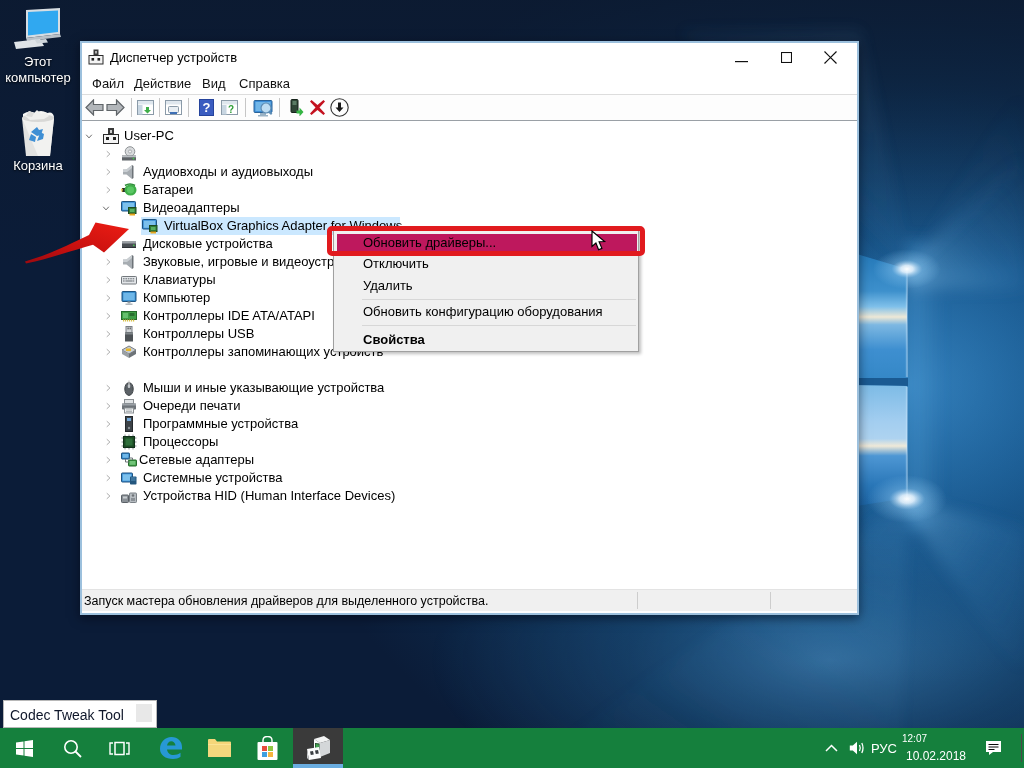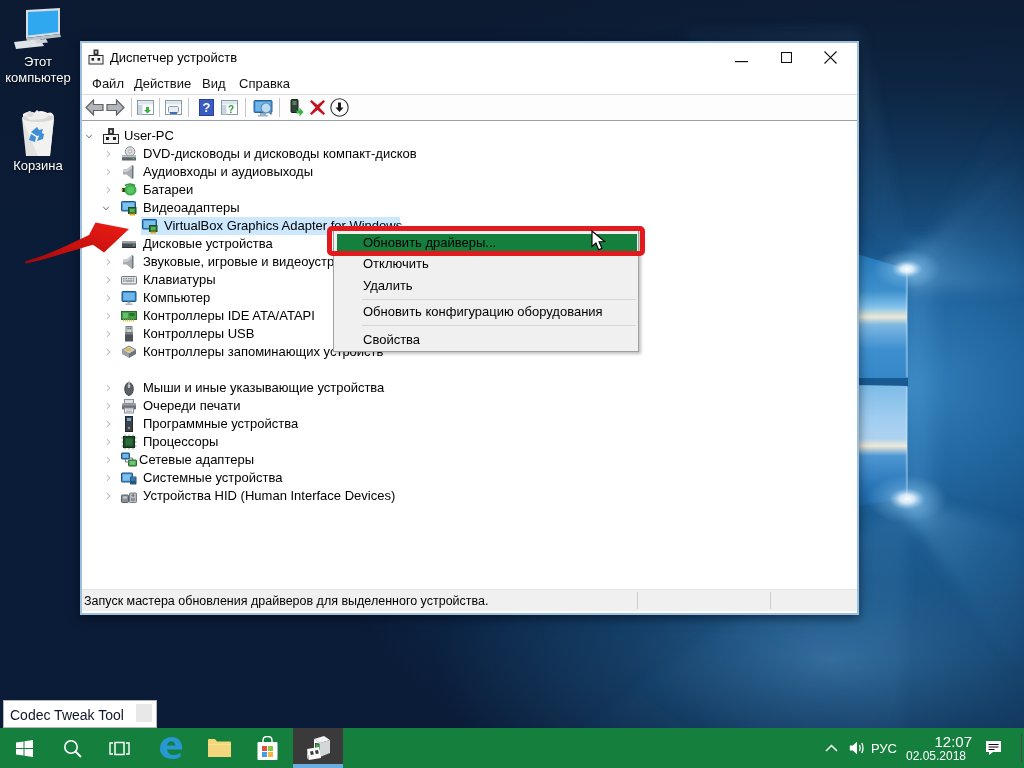--- a/index.html
+++ b/index.html
@@ -384,21 +384,20 @@
         </svg>
         <span style="position:absolute;left:42px">User-PC</span>
       </div>
   <div class="trow" style="left:0;top:22px;width:770px">
         <svg class="chev" style="left:21px;top:4px" width="12" height="12">
           <use href="#chevR"></use>
         </svg>
         <svg class="ticon" style="left:39px;top:1px" width="16" height="16">
           <use href="#s-dvd"></use>
         </svg>
-        <span style="position:absolute;left:61px">DVD-дисководы и дисководы компакт-дисков</span>
       </div>
   <div class="trow" style="left:0;top:40px;width:770px">
         <svg class="chev" style="left:21px;top:4px" width="12" height="12">
           <use href="#chevR"></use>
         </svg>
         <svg class="ticon" style="left:39px;top:1px" width="16" height="16">
           <use href="#s-audio"></use>
         </svg>
         <span style="position:absolute;left:61px">Аудиовходы и аудиовыходы</span>
       </div>
@@ -551,27 +550,27 @@
         <span style="position:absolute;left:61px">Устройства HID (Human Interface Devices)</span>
       </div>
   </div>
   <div id="statusbar">
       <span style="position:absolute;left:2px;top:4px">Запуск мастера обновления драйверов для выделенного устройства.</span>
     <div class="ssep" style="left:555px"></div>
       <div class="ssep" style="left:688px"></div>
   </div>
 </div>
 <div id="ctx">
-  <div class="mi" style="top:6px;height:18px;line-height:18px;background:#15803d">Обновить драйверы...</div>
+  <div class="mi" style="top:6px;height:18px;line-height:18px;background:#be185d">Обновить драйверы...</div>
   <div class="mi" style="top:25px">Отключить</div>
   <div class="mi" style="top:47px">Удалить</div>
   <div class="msep" style="top:71px"></div>
   <div class="mi" style="top:73px">Обновить конфигурацию оборудования</div>
   <div class="msep" style="top:97px"></div>
-  <div class="mi" style="top:101px;font-weight:normal">Свойства</div>
+  <div class="mi" style="top:101px;font-weight:bold">Свойства</div>
 </div>
 <svg width="118" height="58" viewBox="0 0 118 58" style="position:absolute;left:18px;top:214px">
   <defs>
       <linearGradient id="arr" x1="0" y1="1" x2="0.9" y2="0">
         <stop offset="0" stop-color="#9c0a10"></stop>
         <stop offset="0.45" stop-color="#c8100f"></stop>
         <stop offset="1" stop-color="#ea1c14"></stop>
       </linearGradient>
     </defs>
   <path d="M7 47.5 C30 41 52 30 71 21 L77.5 8.5 L111 15 L86 38.5 L75 30.8 C54 36.5 33 44.5 8 49.5 Z" fill="url(#arr)"></path>
@@ -645,22 +644,22 @@
 </svg>
   <div id="tray">
     <svg width="13" height="8" viewBox="0 0 13 8" style="position:absolute;right:186px;top:16px">
         <path d="M1 7 L6.5 1.5 L12 7" fill="none" stroke="#fff" stroke-width="1.5"></path>
       </svg>
     <svg width="17" height="14" viewBox="0 0 17 14" style="position:absolute;right:158px;top:13px">
         <path d="M0.8 4.5 h3 L8 0.8 v12.4 L3.8 9.5 h-3 Z" fill="#fff"></path>
         <path d="M10.5 4 Q12 7 10.5 10 M12.8 2 Q15.2 7 12.8 12" stroke="#fff" stroke-width="1.3" fill="none"></path>
       </svg>
     <div style="position:absolute;right:127px;top:13px;font-size:13px">РУС</div>
-    <div style="position:absolute;right:52px;top:5px;font-size:15px;text-align:right;width:70px">12:07</div>
-    <div style="position:absolute;right:47px;top:21px;font-size:12px;text-align:center;width:82px">02.05.2018</div>
+    <div style="position:absolute;right:52px;top:5px;font-size:10px;text-align:left;width:70px">12:07</div>
+    <div style="position:absolute;right:47px;top:21px;font-size:12px;text-align:center;width:82px">10.02.2018</div>
     <svg width="17" height="16" viewBox="0 0 17 16" style="position:absolute;right:22px;top:12px">
         <path d="M1 1 h15 v11 h-8 l-4 3 v-3 h-3 Z" fill="#fff"></path>
         <g stroke="#0a0a0a" stroke-width="1.2">
           <path d="M3.5 4.5 h10 M3.5 7 h10 M3.5 9.5 h6"></path>
         </g>
       </svg>
     <div style="position:absolute;right:2px;top:6px;width:1px;height:28px;background:#4a4a4a"></div>
   </div>
 </div>
 

